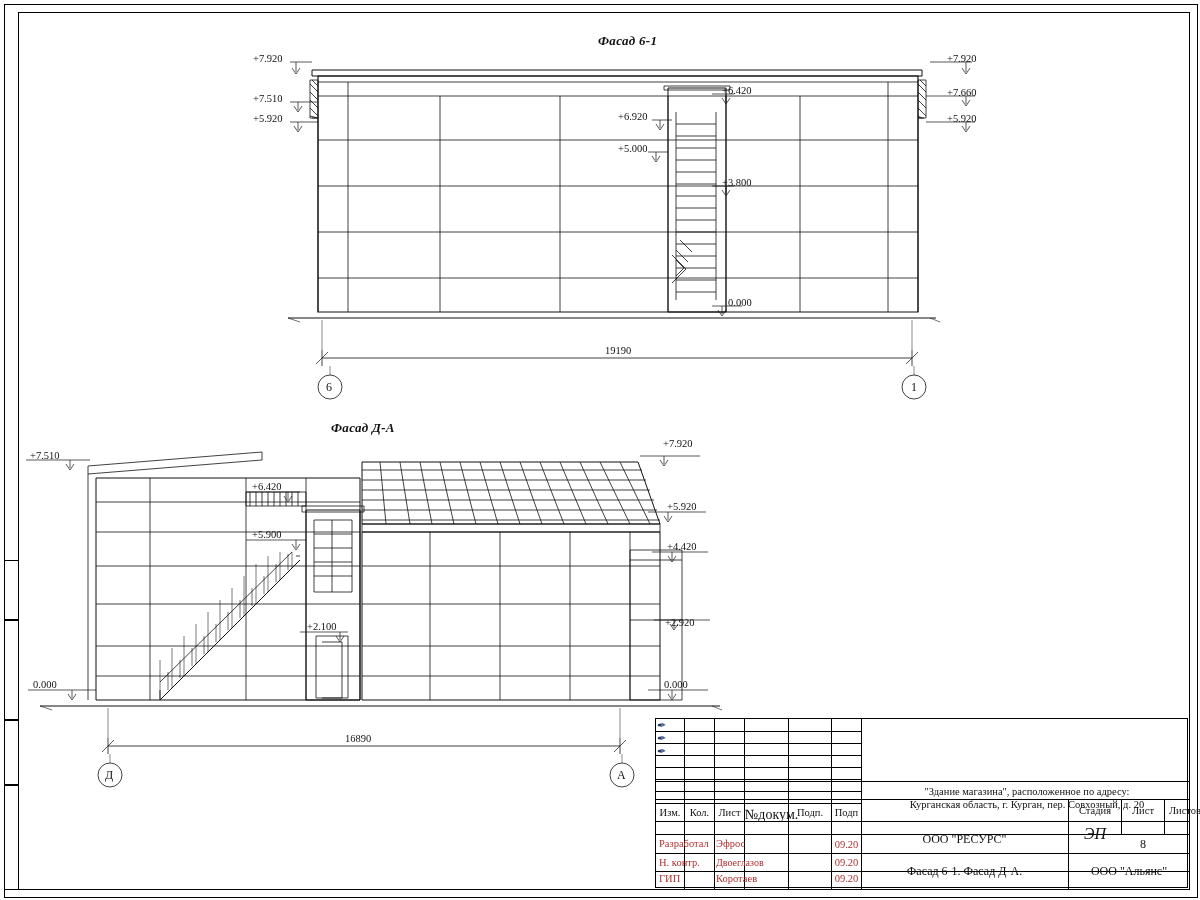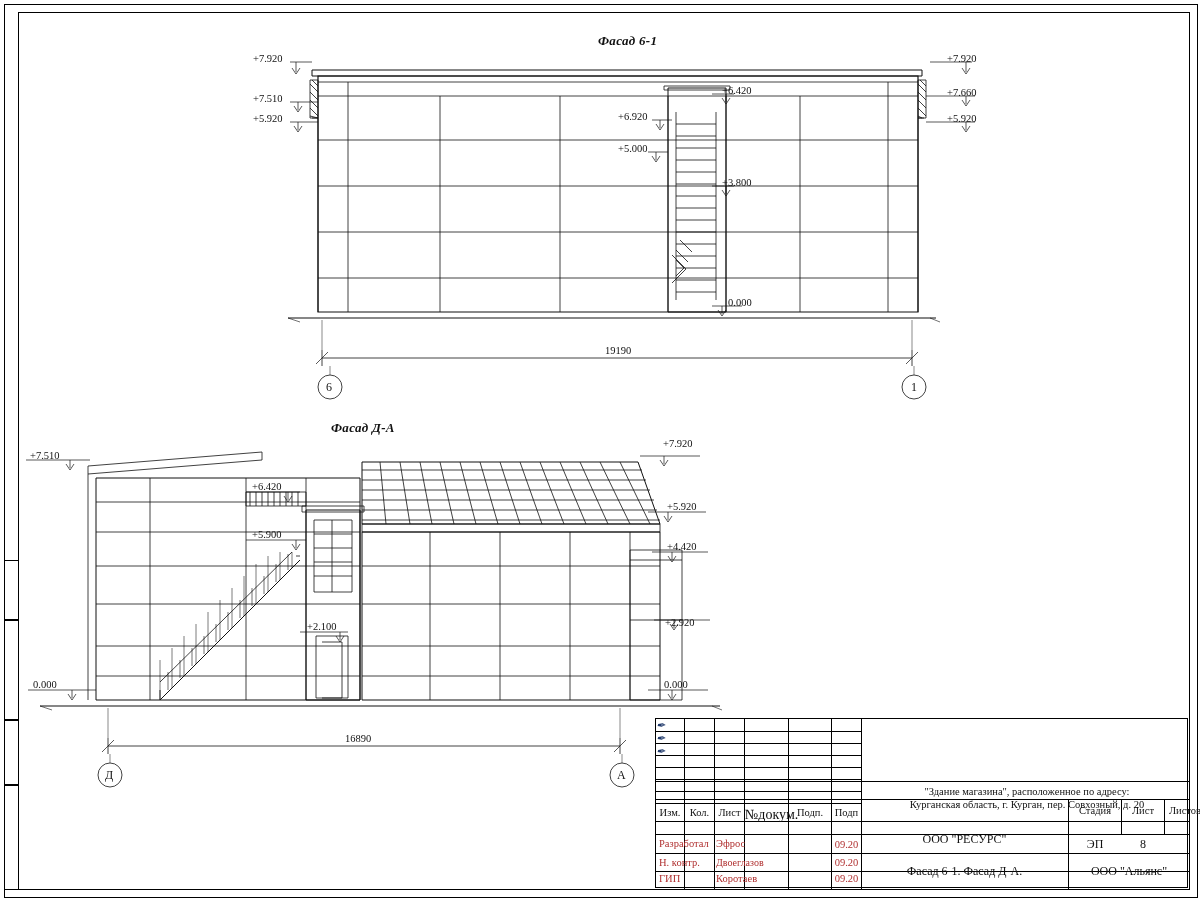--- a/index.html
+++ b/index.html
@@ -254,20 +254,20 @@
     <div class="sig" style="left:138px;top:151px;">✒</div>
     <div class="stxt red" style="left:176px;top:154px;width:29px;">09.20</div>
 
     <div class="stxt" style="left:205px;top:114px;width:207px;font-size:12px;">ООО "РЕСУРС"</div>
 
     <div class="stxt" style="left:205px;top:146px;width:207px;font-size:12px;">Фасад 6-1. Фасад Д-А.</div>
 
     <div class="stxt" style="left:413px;top:86px;width:52px;">Стадия</div>
     <div class="stxt" style="left:466px;top:86px;width:42px;">Лист</div>
     <div class="stxt" style="left:509px;top:86px;width:40px;">Листов</div>
-    <div class="stxt" style="left:413px;top:119px;width:52px;font-size:12px;">ЭП</div>
+    <div class="stxt" style="left:413px;top:106px;width:52px;font-size:16px;font-style:italic;">ЭП</div>
     <div class="stxt" style="left:466px;top:119px;width:42px;font-size:12px;">8</div>
     <div class="stxt" style="left:509px;top:119px;width:40px;font-size:12px;"></div>
 
     <div class="stxt" style="left:413px;top:146px;width:120px;font-size:12px;">ООО "Альянс"</div>
   </div>
 
 </div>
 
 </body></html>

